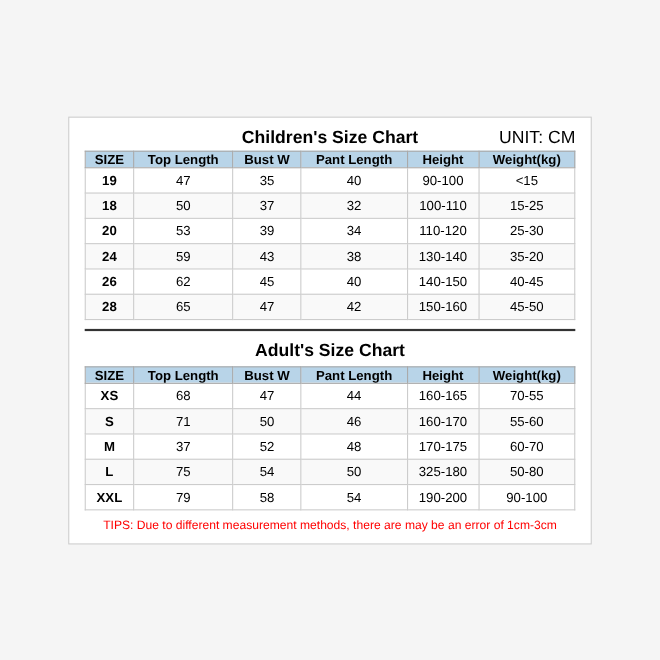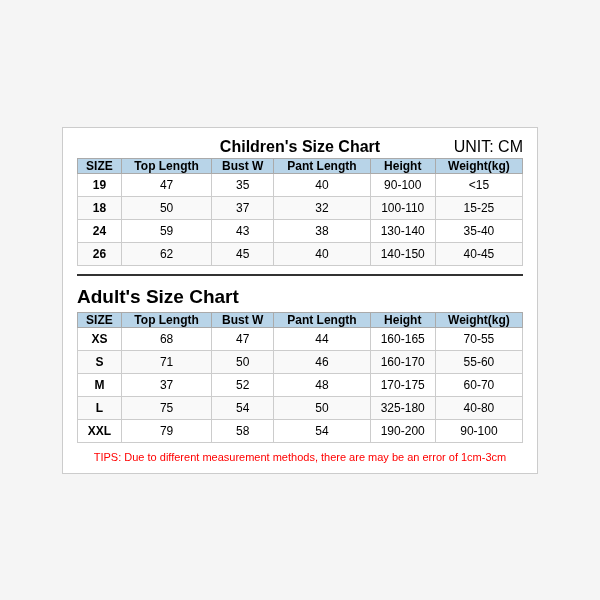--- a/index.html
+++ b/index.html
@@ -55,23 +55,23 @@
     tr:nth-child(even) td {
       background-color: #f9f9f9;
     }
     tr:nth-child(odd) td {
       background-color: #ffffff;
     }
     td:first-child {
       font-weight: bold;
     }
     .section-title {
-      text-align: left;
-      font-weight: bold;
-      font-size: 19px;
+      text-align: center;
+      font-weight: bold;
+      font-size: 16px;
       padding: 6px 0 4px 0;
     }
     .tips {
       text-align: center;
       color: red;
       font-size: 11px;
       margin-top: 6px;
     }
     .divider {
       border-top: 2px solid #333;
@@ -109,34 +109,50 @@
         </tr>
         <tr>
           <td>18</td>
           <td>50</td>
           <td>37</td>
           <td>32</td>
           <td>100-110</td>
           <td>15-25</td>
         </tr>
         <tr>
+          <td>20</td>
+          <td>53</td>
+          <td>39</td>
+          <td>34</td>
+          <td>110-120</td>
+          <td>25-30</td>
+        </tr>
+        <tr>
           <td>24</td>
           <td>59</td>
           <td>43</td>
           <td>38</td>
           <td>130-140</td>
-          <td>35-40</td>
+          <td>35-20</td>
         </tr>
         <tr>
           <td>26</td>
           <td>62</td>
           <td>45</td>
           <td>40</td>
           <td>140-150</td>
           <td>40-45</td>
+        </tr>
+        <tr>
+          <td>28</td>
+          <td>65</td>
+          <td>47</td>
+          <td>42</td>
+          <td>150-160</td>
+          <td>45-50</td>
         </tr>
       </tbody>
   </table>
 
   <div class="divider"></div>
 
   <div class="section-title">
     <span>Adult's Size Chart</span>
   </div>
 
@@ -175,21 +191,21 @@
           <td>48</td>
           <td>170-175</td>
           <td>60-70</td>
         </tr>
         <tr>
           <td>L</td>
           <td>75</td>
           <td>54</td>
           <td>50</td>
           <td>325-180</td>
-          <td>40-80</td>
+          <td>50-80</td>
         </tr>
         <tr>
           <td>XXL</td>
           <td>79</td>
           <td>58</td>
           <td>54</td>
           <td>190-200</td>
           <td>90-100</td>
         </tr>
       </tbody>

